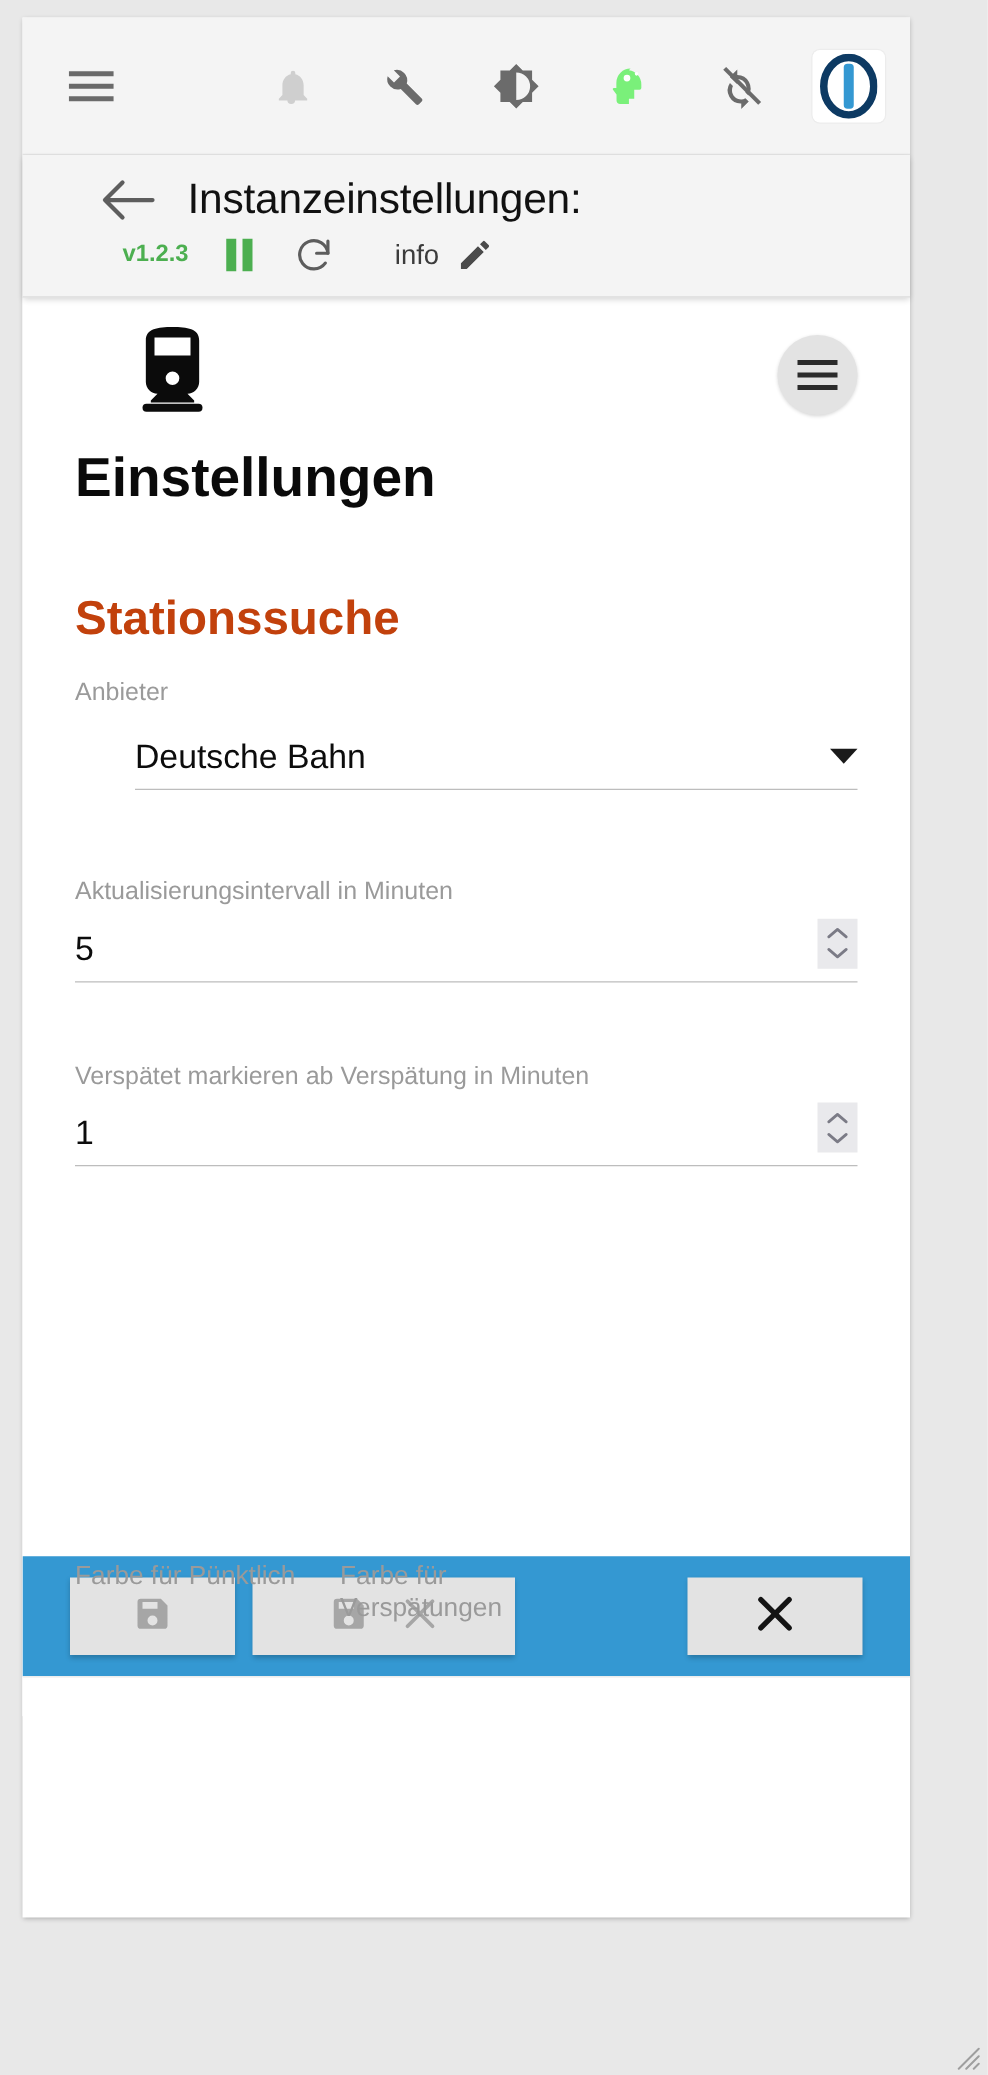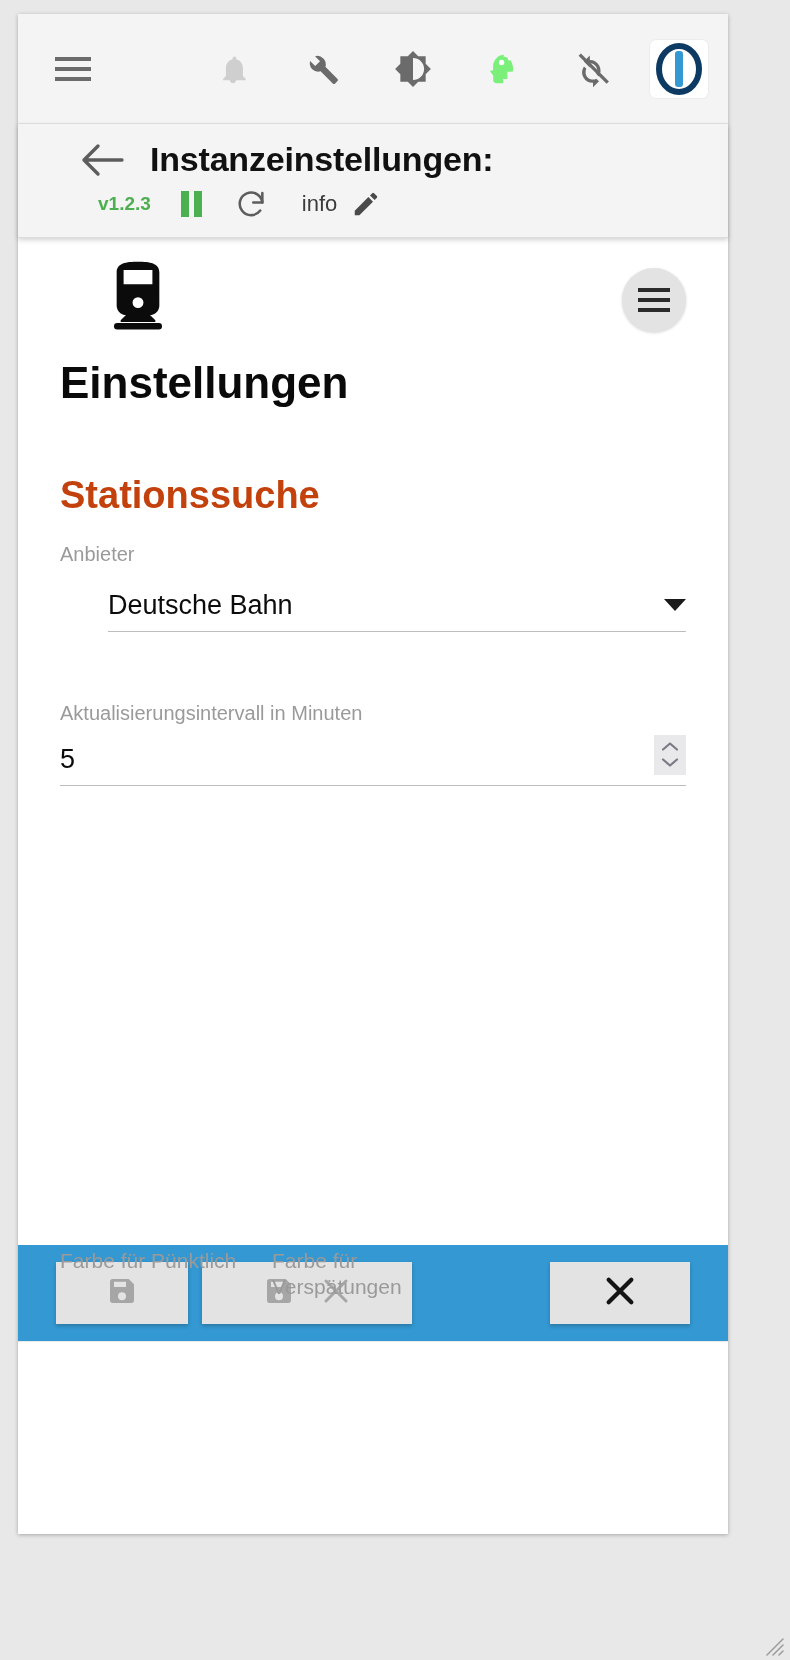--- a/index.html
+++ b/index.html
@@ -60,21 +60,21 @@
     z-index: 4;
   }
   .ih-line1 {
     display: flex; align-items: center;
     padding-left: 62px;
   }
   .back-arrow { color: #5d5d5d; display: flex; align-items: center; }
   .ih-title {
     font-size: 34px;
     color: #111;
-    font-weight: 700;
+    font-weight: 400;
     margin-left: 26px;
     letter-spacing: -.2px;
   }
   .ih-line2 {
     display: flex; align-items: center;
     padding-left: 50px;
     margin-top: 8px;
     gap: 0;
   }
   .ih-instance {
@@ -85,21 +85,21 @@
   .ih-version {
     font-size: 19px;
     color: #4caf50;
     font-weight: 700;
     margin-left: 30px;
   }
   .ih-pause { margin-left: 30px; display: flex; gap: 5px; }
   .ih-pause i { display: block; width: 8px; height: 26px; background: #4caf50; }
   .ih-refresh { margin-left: 32px; color: #5d5d5d; display: flex; }
   .ih-info {
-    font-size: 22px; color: #3c3c3c; margin-left: 34px;
+    font-size: 22px; color: #3c3c3c; margin-left: 48px;
   }
   .ih-edit { margin-left: 14px; color: #4a4a4a; display: flex; }
 
   
   .content {
     position: relative;
     background: #ffffff;
     height: 1135px;
     overflow: hidden;
   }
@@ -367,20 +367,34 @@
               <svg width="18" height="11" viewBox="0 0 18 11">
                   <path d="M2 8.5 9 2.5l7 6" fill="none" stroke="#7b7b86" stroke-width="2.2" stroke-linecap="round" stroke-linejoin="round"></path>
                 </svg>
               <svg width="18" height="11" viewBox="0 0 18 11">
                   <path d="M2 2.5 9 8.5l7-6" fill="none" stroke="#7b7b86" stroke-width="2.2" stroke-linecap="round" stroke-linejoin="round"></path>
                 </svg>
             </span>
           </div>
         </div>
 
+        <div class="field" style="margin-top:62px;">
+          <div class="field-label">Verspätet markieren ab Verspätung in Minuten</div>
+          <div class="field-row num-row">
+            <span class="field-value">1</span>
+            <span class="spinner">
+              <svg width="18" height="11" viewBox="0 0 18 11">
+                  <path d="M2 8.5 9 2.5l7 6" fill="none" stroke="#7b7b86" stroke-width="2.2" stroke-linecap="round" stroke-linejoin="round"></path>
+                </svg>
+              <svg width="18" height="11" viewBox="0 0 18 11">
+                  <path d="M2 2.5 9 8.5l7-6" fill="none" stroke="#7b7b86" stroke-width="2.2" stroke-linecap="round" stroke-linejoin="round"></path>
+                </svg>
+            </span>
+          </div>
+        </div>
 
       </div>
 
       <div class="color-section">
 
         <div class="color-field">
           <div class="color-caption">Farbe für Pünktlich</div>
           <div class="color-swatch-wrap">
             <div class="color-swatch" style="background:#008000;"></div>
           </div>

